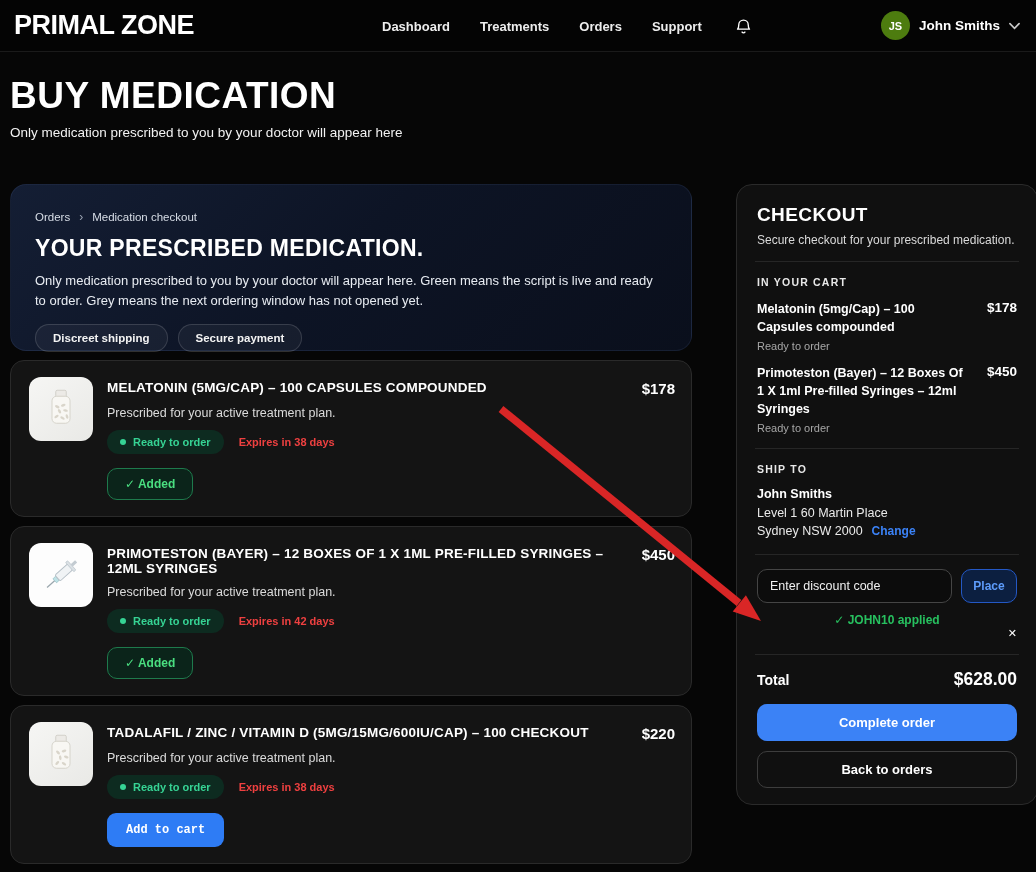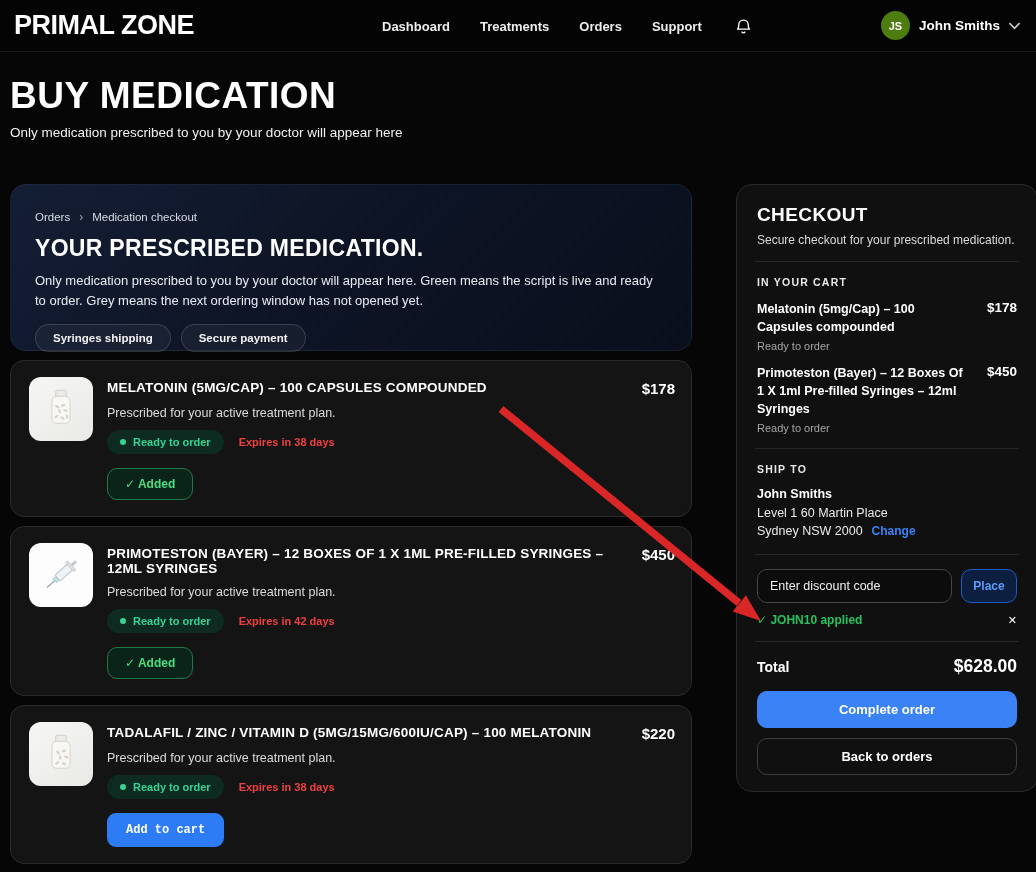--- a/index.html
+++ b/index.html
@@ -111,21 +111,21 @@
     flex:1; height:34px; border-radius:10px; background:#0c0c0c;
     border:1px solid #454545; color:#f5f5f5; font-size:12.5px; padding:0 12px;
     font-family:inherit; outline:none;
   }
   .disc-input::placeholder { color:#f0f0f0; opacity:1; }
   .btn-apply {
     width:56px; height:34px; border-radius:10px; cursor:pointer;
     background:#0c1f40; border:1px solid #2458c5; color:#5d9bfa;
     font-size:12px; font-weight:bold; font-family:inherit;
   }
-  .applied-row { margin-top:10px; display:flex; align-items:center; }
+  .applied-row { margin-top:10px; display:flex; align-items:center;flex-direction:column; }
   .applied { color:#27c05f; font-size:12px; font-weight:bold; }
   .remove-x { margin-left:auto; color:#fff; font-size:11px; font-weight:bold; cursor:pointer; }
   .total-row { display:flex; align-items:center; margin-top:2px; }
   .total-label { font-size:14px; font-weight:bold;text-align:right; }
   .total-val { margin-left:auto; font-size:17.5px; font-weight:bold; }
   .btn-complete {
     margin-top:14px; width:100%; height:37px; border-radius:10px; border:none;
     background:#3b82f6; color:#fff; font-size:13px; font-weight:bold; cursor:pointer;
     font-family:inherit;
   }
@@ -175,21 +175,21 @@
 
     <div class="hero">
       <div class="crumb">
         <span>Orders</span>
         <span class="sep">›</span>
         <span>Medication checkout</span>
       </div>
       <div class="hero-h">YOUR PRESCRIBED MEDICATION.</div>
       <div class="hero-p">Only medication prescribed to you by your doctor will appear here. Green means the script is live and ready to order. Grey means the next ordering window has not opened yet.</div>
       <div class="pill-row">
-        <span class="pill">Syringes shipping</span>
+        <span class="pill">Discreet shipping</span>
         <span class="pill">Secure payment</span>
       </div>
     </div>
 
     <div class="med-card">
       <div class="thumb">
         <svg width="48" height="48" viewBox="0 0 64 64">
           <rect x="25" y="7" width="14" height="9" rx="2" fill="#eceae6" stroke="#c8c5bd" stroke-width="1"></rect>
           <rect x="20" y="15" width="24" height="36" rx="6" fill="#f8f7f3" stroke="#d3d0c7" stroke-width="1.2"></rect>
           <g fill="#d9d5ca">
@@ -263,21 +263,21 @@
             <ellipse cx="36" cy="28" rx="3.2" ry="1.7" transform="rotate(-15 36 28)"></ellipse>
             <ellipse cx="31" cy="37" rx="3.2" ry="1.7" transform="rotate(80 31 37)"></ellipse>
             <ellipse cx="39" cy="36" rx="3.2" ry="1.7" transform="rotate(20 39 36)"></ellipse>
             <ellipse cx="27" cy="44" rx="3.2" ry="1.7" transform="rotate(-50 27 44)"></ellipse>
             <ellipse cx="36" cy="45" rx="3.2" ry="1.7" transform="rotate(35 36 45)"></ellipse>
           </g>
         </svg>
       </div>
       <div class="med-body">
         <div class="med-top">
-          <span class="med-name">TADALAFIL / ZINC / VITAMIN D (5MG/15MG/600IU/CAP) – 100 MELATONIN</span>
+          <span class="med-name">TADALAFIL / ZINC / VITAMIN D (5MG/15MG/600IU/CAP) – 100 CHECKOUT</span>
           <span class="med-price">$220</span>
         </div>
         <div class="med-desc">Prescribed for your active treatment plan.</div>
         <div class="badge-row">
           <span class="badge-ready">
               <span class="dot"></span>
               <span>Ready to order</span>
             </span>
           <span class="expires">Expires in 38 days</span>
         </div>

